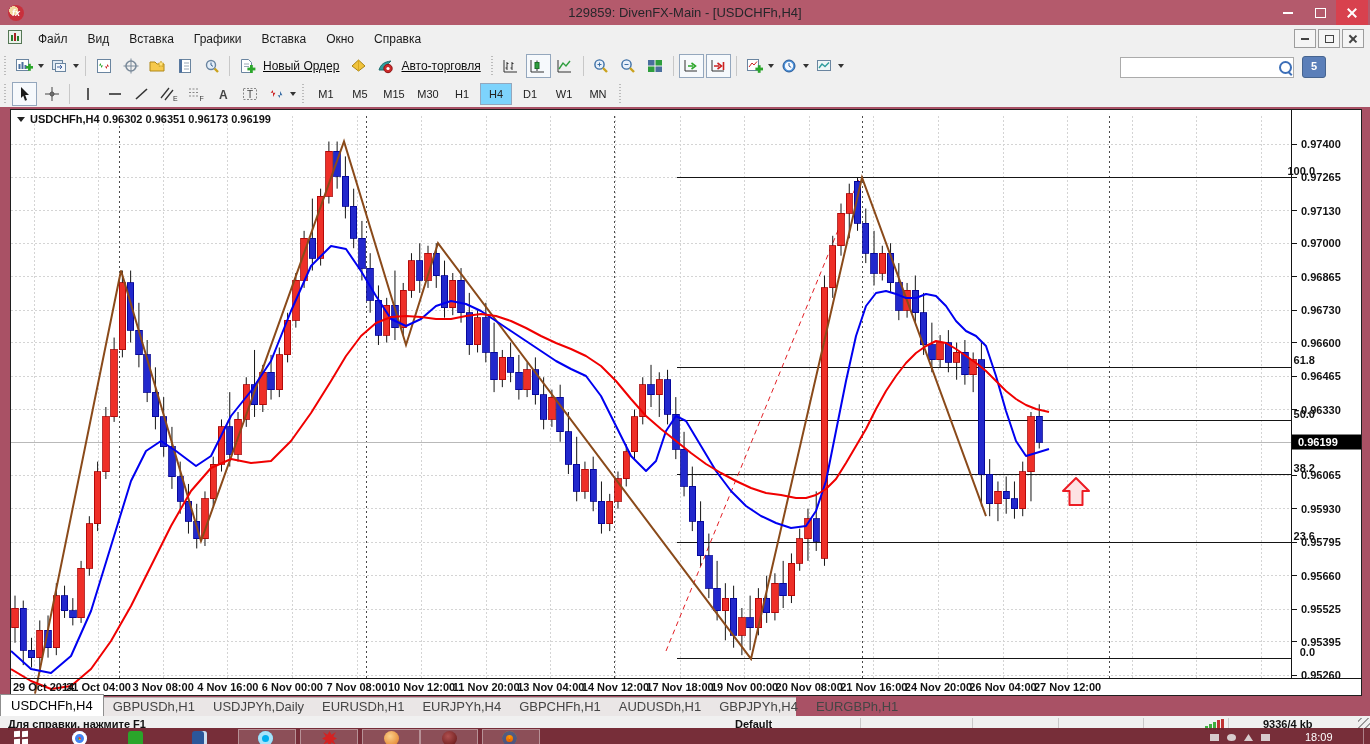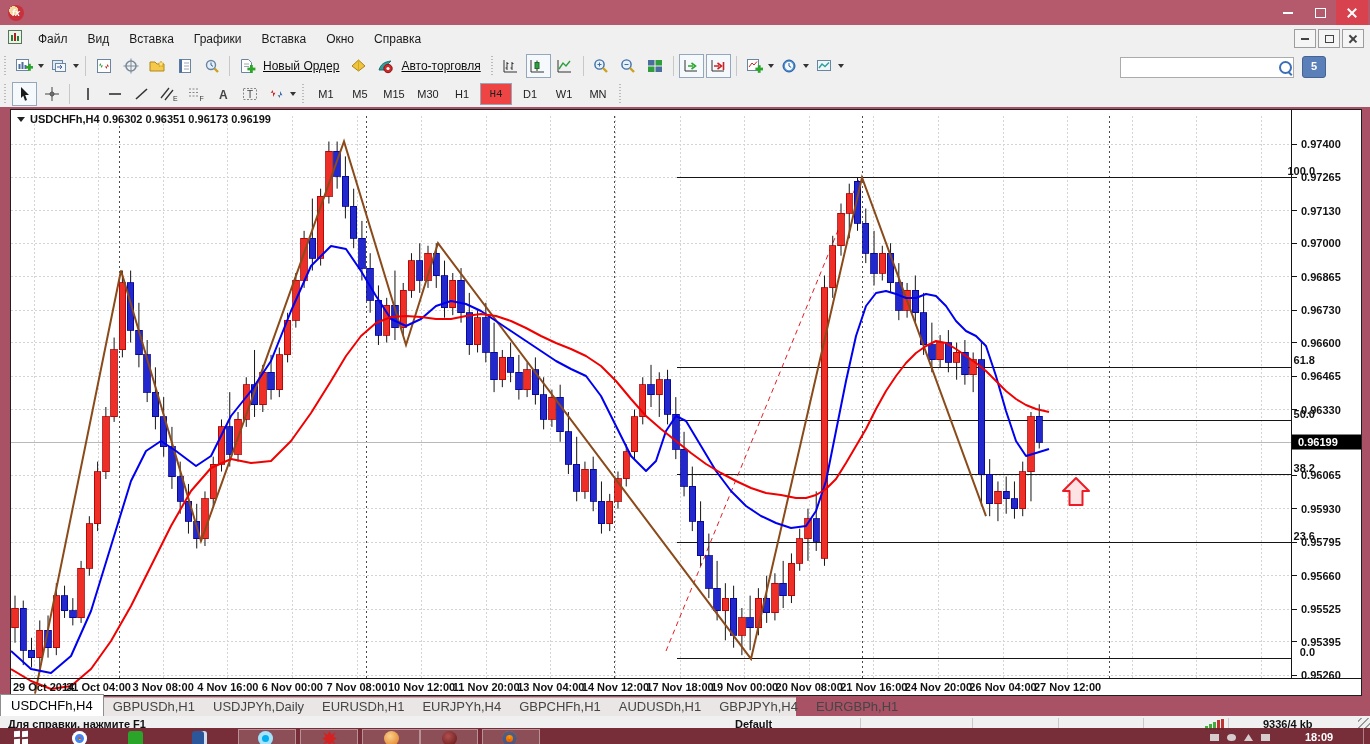--- a/index.html
+++ b/index.html
@@ -36,21 +36,21 @@
             display:flex;align-items:center;text-decoration:underline;}
   #toolbar2{left:0;top:80px;width:1370px;height:27px;background:#f0f0f0;border-bottom:1px solid #c9c9c9;
             display:flex;align-items:center;}
   .grip{width:5px;height:20px;margin:0 3px;background-image:repeating-linear-gradient(#bbb 0 1px,transparent 1px 3px);background-size:2px 100%;background-repeat:repeat-y;background-position:1px 0;}
   .tbtn{width:23px;height:22px;border:1px solid transparent;display:flex;align-items:center;justify-content:center;margin:0 1px;}
   .tbtn.pressed{border:1px solid #94a7bd;background:#f6f9fc;}
   .tsep{width:1px;height:20px;background:#c8c8c8;margin:0 4px;}
   .tlabel{font-size:12px;color:#111;margin:0 6px 0 2px;}
   .dd{width:0;height:0;border-left:3px solid transparent;border-right:3px solid transparent;border-top:4px solid #333;margin:0 2px 0 0;}
   .tfbtn{min-width:24px;height:20px;border:1px solid transparent;font-size:11px;color:#222;display:flex;align-items:center;justify-content:center;padding:0 3px;margin:0 1px;}
-  .tfbtn.pressed{border:1px solid #94a7bd;background:#ef4444;font-family:Liberation Mono, monospace;}
+  .tfbtn.pressed{border:1px solid #94a7bd;background:#7dd3fc;}
   #searchwrap{position:absolute;right:44px;top:56px;display:flex;align-items:center;}
   #searchbox{width:150px;height:19px;border:1px solid #ababab;background:#fff;font-size:11px;padding:0 18px 0 4px;}
   .maglens{position:absolute;right:34px;width:9px;height:9px;border:2px solid #3c6fb8;border-radius:50%;}
   .maglens:after{content:"";position:absolute;left:8px;top:8px;width:2px;height:5px;background:#3c6fb8;transform:rotate(-45deg);}
   #bubblebtn{width:22px;height:20px;margin-left:8px;background:#5b7fb9;border:1px solid #46648f;border-radius:3px;
              color:#fff;font-size:11px;font-weight:bold;text-align:center;line-height:19px;}
   
   #mdi{left:0;top:107px;width:1370px;height:609px;background:#a95165;}
   #chartwin{left:10px;top:2px;width:1352px;height:587px;background:#fff;border:1px solid #1f1f1f;box-sizing:border-box;}
   #chartheader{left:6px;top:3px;font-size:11px;font-weight:bold;color:#111;display:flex;align-items:center;z-index:5;}
@@ -70,35 +70,36 @@
   .tab.active{background:#fff;border:1px solid #8f8f8f;border-bottom:none;color:#000;padding:3px 10px 4px 10px;}
   .tabdiv{width:1px;height:11px;background:#9f9f9f;margin-bottom:3px;}
   
   #statusbar{left:0;top:716px;width:1370px;height:14px;background:#f0f0f0;font-size:11px;color:#111;font-weight:bold;}
   .statdiv{position:absolute;top:2px;width:1px;height:10px;background:#c9c9c9;}
   #sigbars{left:1205px;top:3px;display:flex;align-items:flex-end;gap:1px;}
   #sigbars i{display:block;width:3px;}
   .grip-corner{position:absolute;right:0;top:2px;width:12px;height:12px;
      background-image:repeating-linear-gradient(135deg,transparent 0 2px,#9a9a9a 2px 3px,transparent 3px 5px);}
   
-  #taskbar{left:0;top:728px;width:1370px;height:16px;background:rgba(112,35,46,0.95);overflow:hidden;z-index:20;font-weight:bold;}
+  #taskbar{left:0;top:728px;width:1370px;height:16px;background:rgba(112,35,46,0.95);overflow:hidden;z-index:20;}
   .tkframe{position:absolute;top:1px;height:18px;width:58px;background:rgba(255,255,255,0.16);border:1px solid rgba(255,255,255,0.38);box-sizing:border-box;}
   .tkicon{position:absolute;top:3px;width:15px;height:15px;border-radius:3px;}
   .winlogo{display:grid;grid-template-columns:6px 6px;grid-template-rows:6px 6px;gap:1.5px;border-radius:0;}
   .winlogo i{background:#fff;transform:skewY(-6deg);}
   .circle{border-radius:50%;}
   .tray{position:absolute;top:6px;width:9px;height:7px;background:#e8e8e8;opacity:.85;}
   #clock{position:absolute;left:1305px;top:3px;color:#fff;font-size:11px;}
   .showdesk{position:absolute;right:0;top:0;width:6px;height:16px;border-left:1px solid rgba(255,255,255,.4);}
 </style>
 </head>
 <body>
 
 <div id="titlebar" class="abs">
   <div class="appicon">fx</div>
+  <div class="apptitle">129859: DivenFX-Main - [USDCHFh,H4]</div>
   <div class="winbtns">
     <div class="wbtn">
         <div class="dash"></div>
       </div>
     <div class="wbtn">
         <div class="box"></div>
       </div>
     <div class="wbtn close">
         <div class="xg"></div>
       </div>

